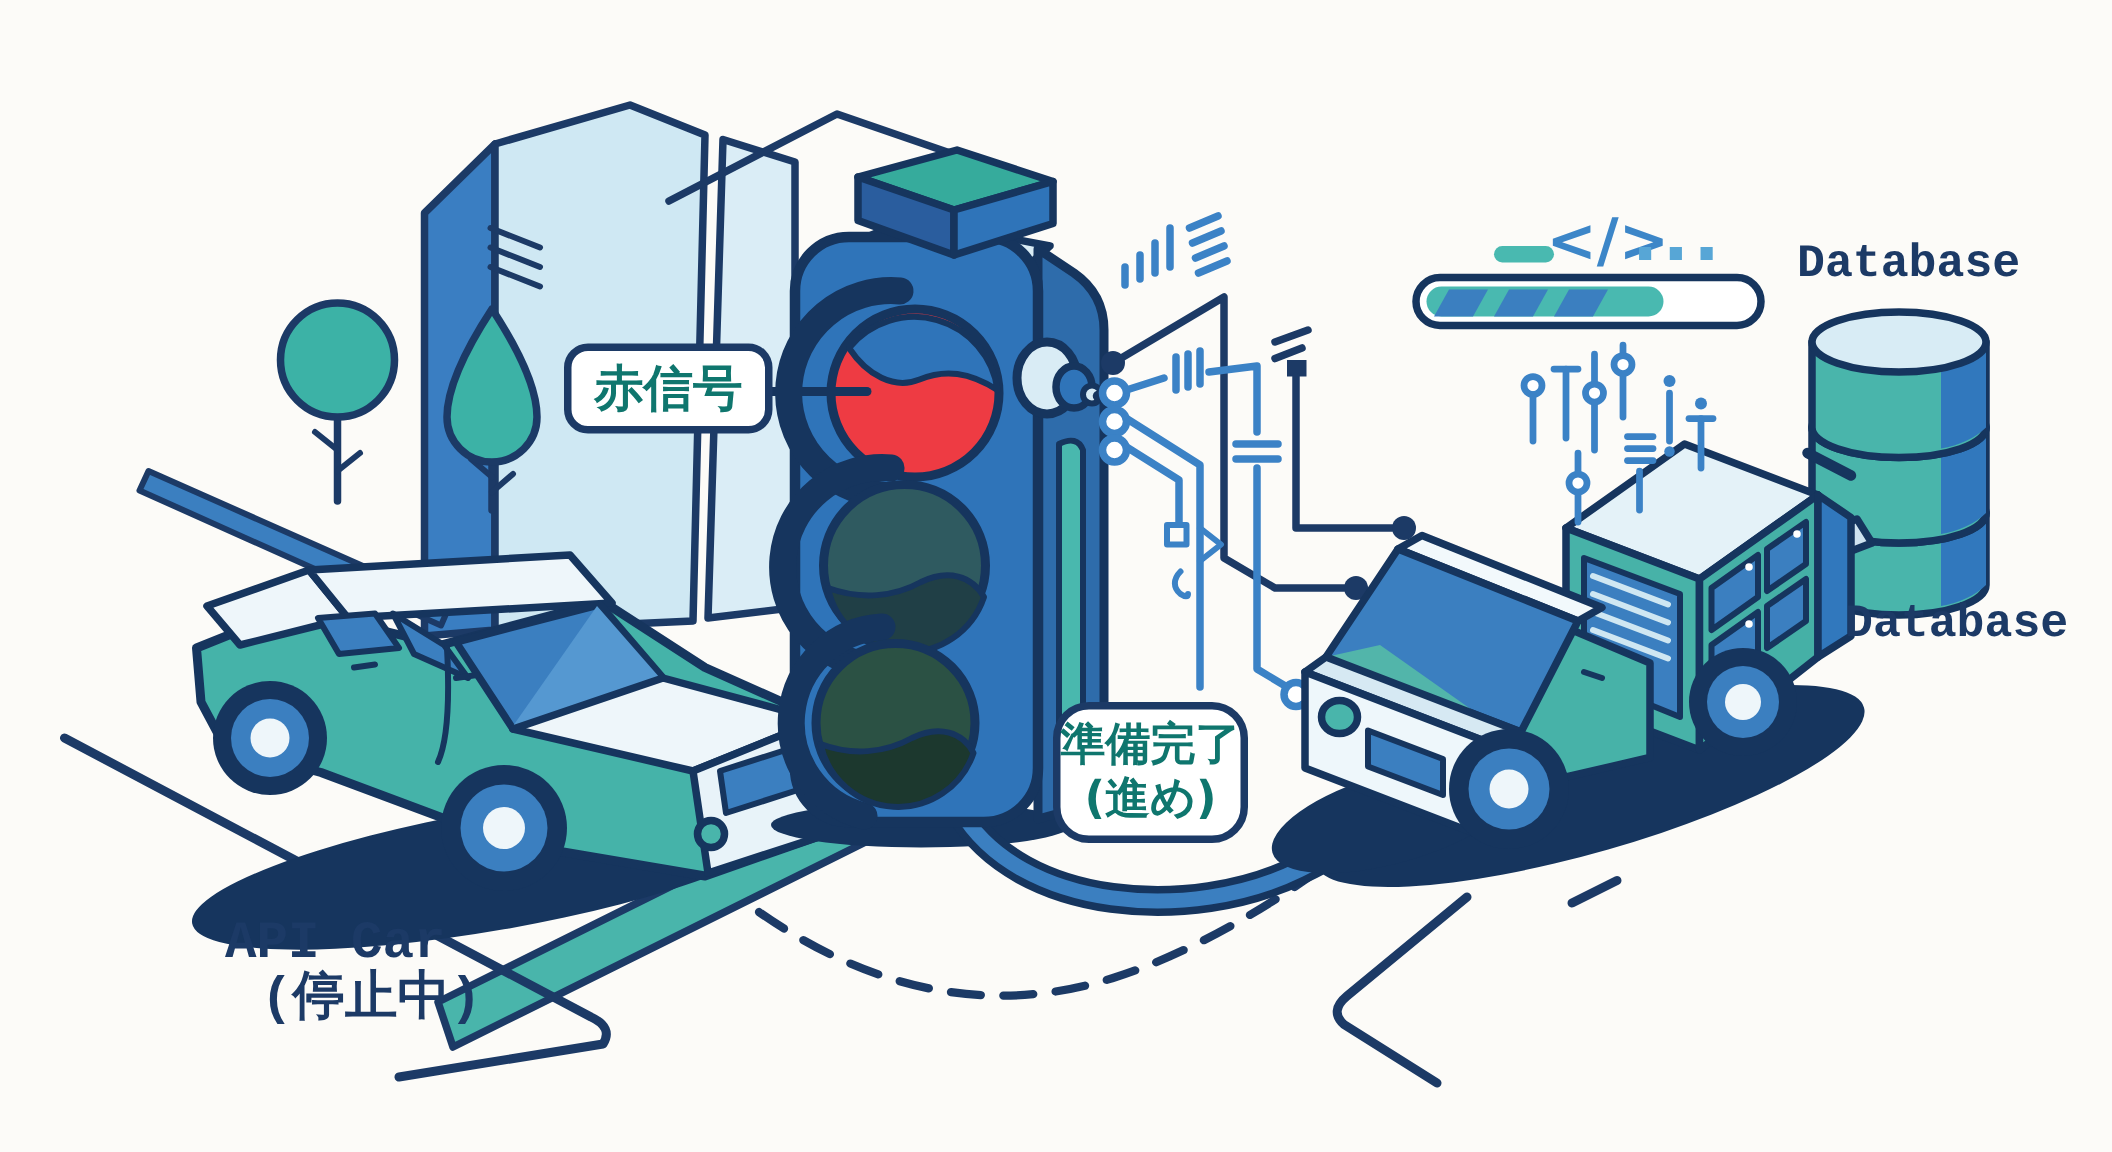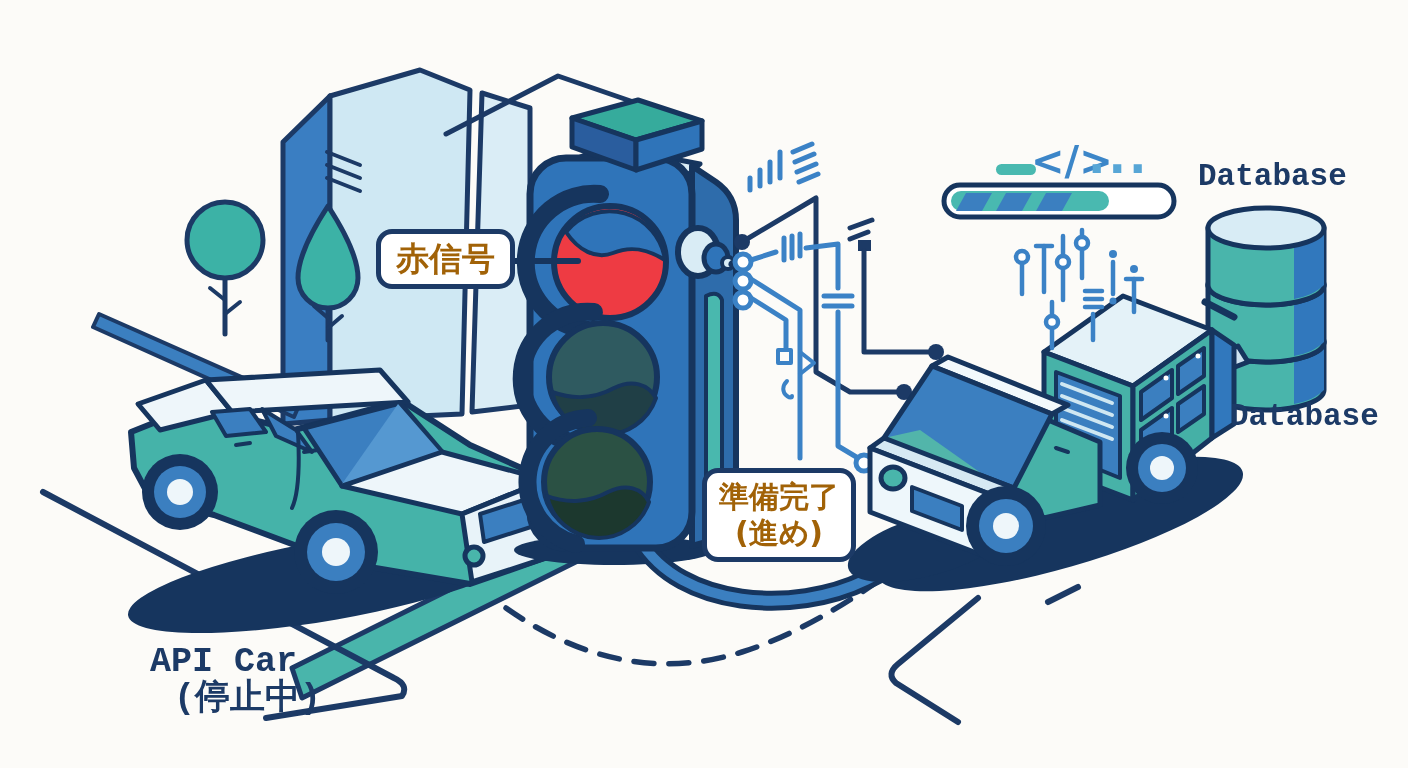--- a/index.html
+++ b/index.html
@@ -5,27 +5,27 @@
   html,body{margin:0;padding:0;}
   body{
     width:1408px;height:768px;overflow:hidden;position:relative;
     background:#fcfbf8;
     font-family:"DejaVu Sans","Liberation Sans",sans-serif;
   }
   #stage{position:absolute;left:0;top:0;width:1408px;height:768px;}
   svg{position:absolute;left:0;top:0;z-index:1;}
   .callout{
     position:absolute;z-index:3;background:#ffffff;border:5px solid #1c3a66;
-    border-radius:16px;color:#a16207;font-weight:bold;text-align:center;
+    border-radius:16px;color:#0f766e;font-weight:bold;text-align:center;
     box-sizing:border-box;
   }
   .caption{position:absolute;z-index:3;color:#1c3a66;font-weight:bold;white-space:nowrap;font-family:Liberation Mono, monospace;}
   #red-signal-callout{left:376px;top:229px;font-size:33px;line-height:1.1;padding:7px 15px;}
-  #ready-callout{left:702px;top:468px;font-size:30px;line-height:1.2;padding:6px 12px;}
-  #api-car-caption{left:150px;top:611px;font-size:35px;line-height:1.05;text-align:left;margin-top:33px;}
+  #ready-callout{left:702px;top:468px;font-size:30px;line-height:1.2;padding:6px 0;border-radius:24px;}
+  #api-car-caption{left:150px;top:611px;font-size:35px;line-height:1.05;text-align:left;}
   #api-car-caption .l2{padding-left:24px;}
   #db-car-caption{left:1070px;top:544px;font-size:34px;}
   #database-caption-top{left:1198px;top:159px;font-size:31px;}
   #database-caption-bottom{left:1230px;top:399px;font-size:31px;}
   #code-glyph{left:1031px;top:138px;font-size:40px;font-weight:bold;color:#3c86c8;z-index:3;position:absolute;}
   #ellipsis-glyph{left:1088px;top:130px;font-size:46px;font-weight:bold;color:#57a6d6;letter-spacing:3px;z-index:3;position:absolute;}
   #teal-dash{position:absolute;left:996px;top:164px;width:40px;height:11px;background:#49b9b0;border-radius:6px;z-index:3;}
 </style>
 </head>
 <body>

